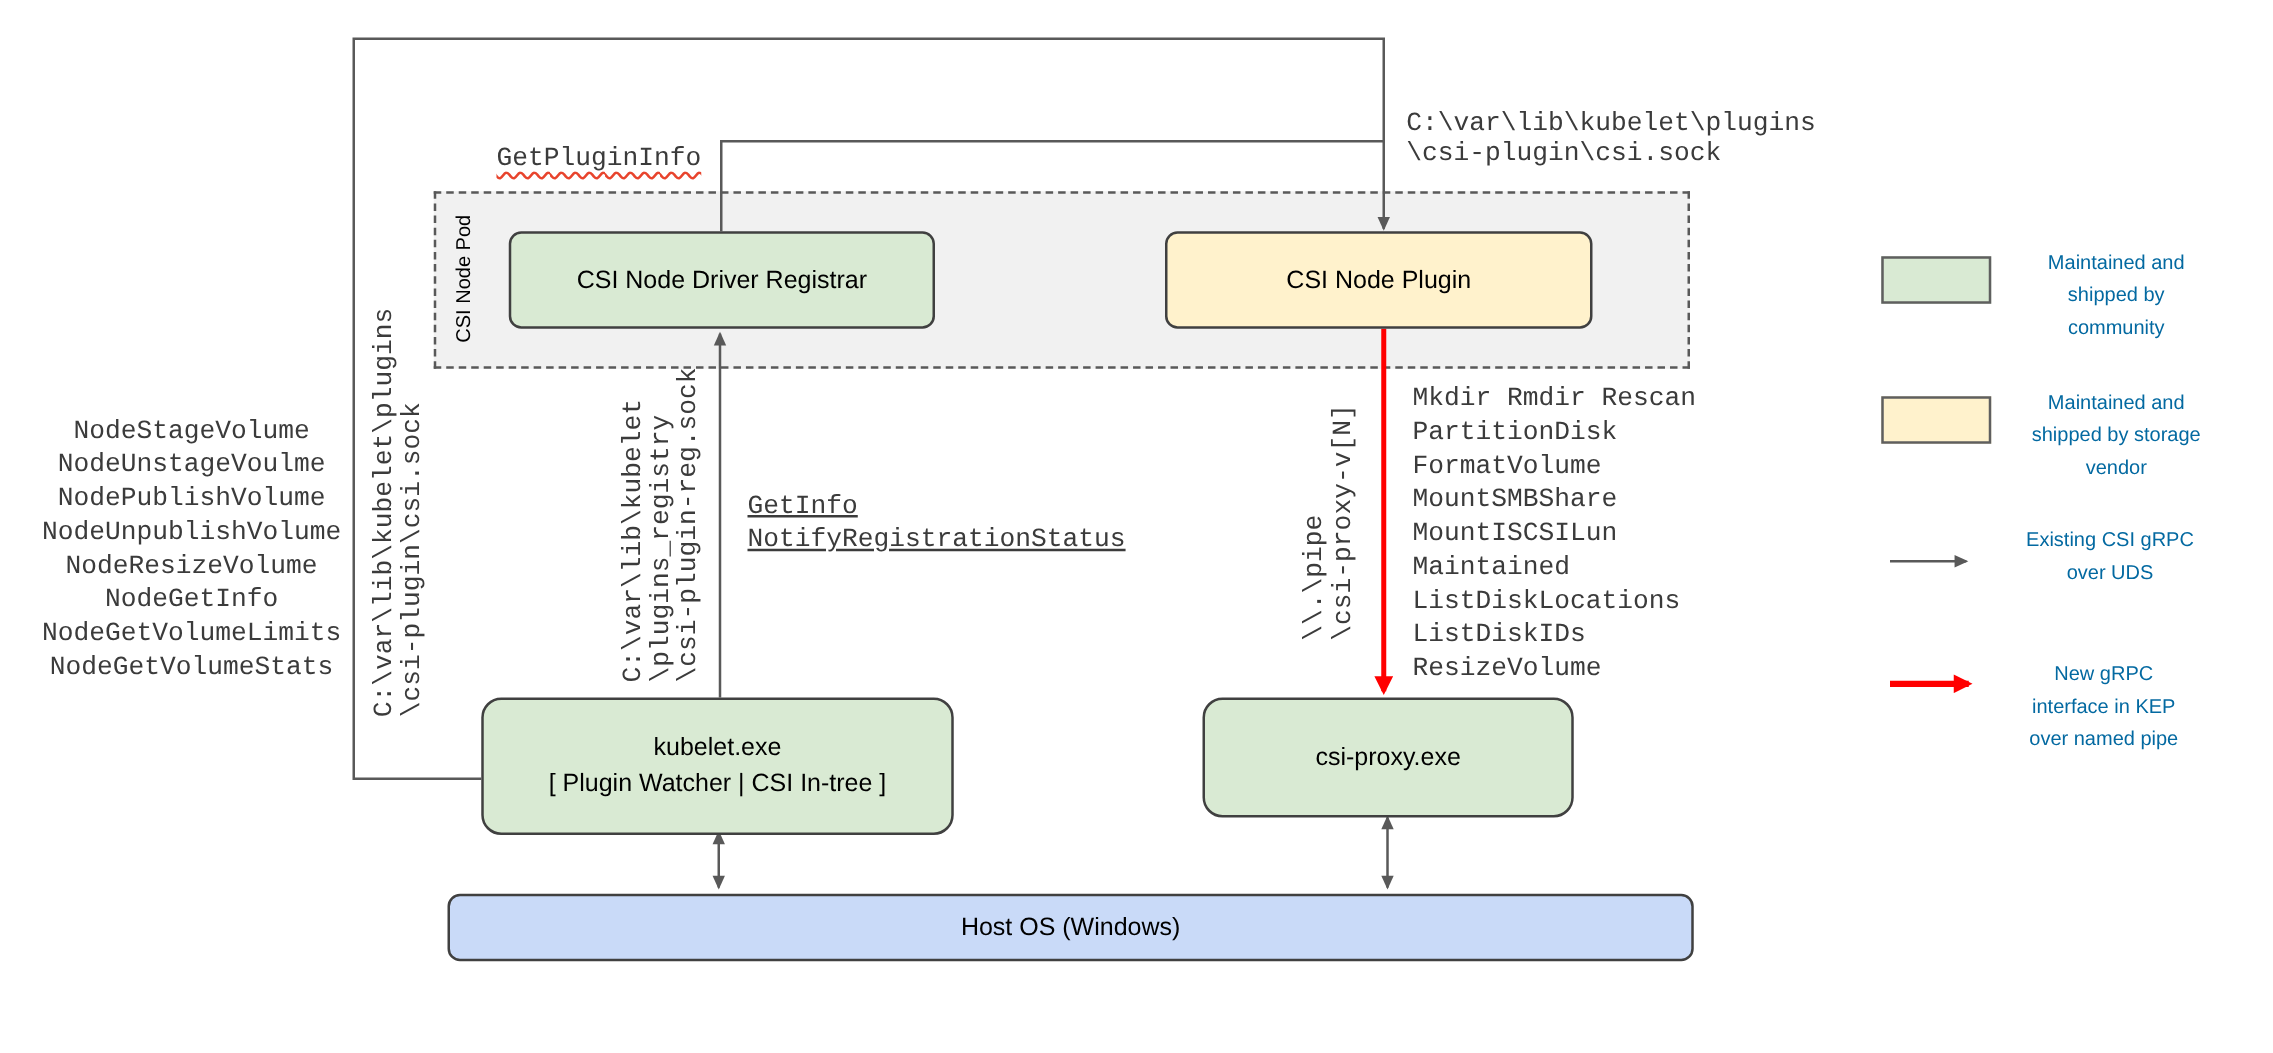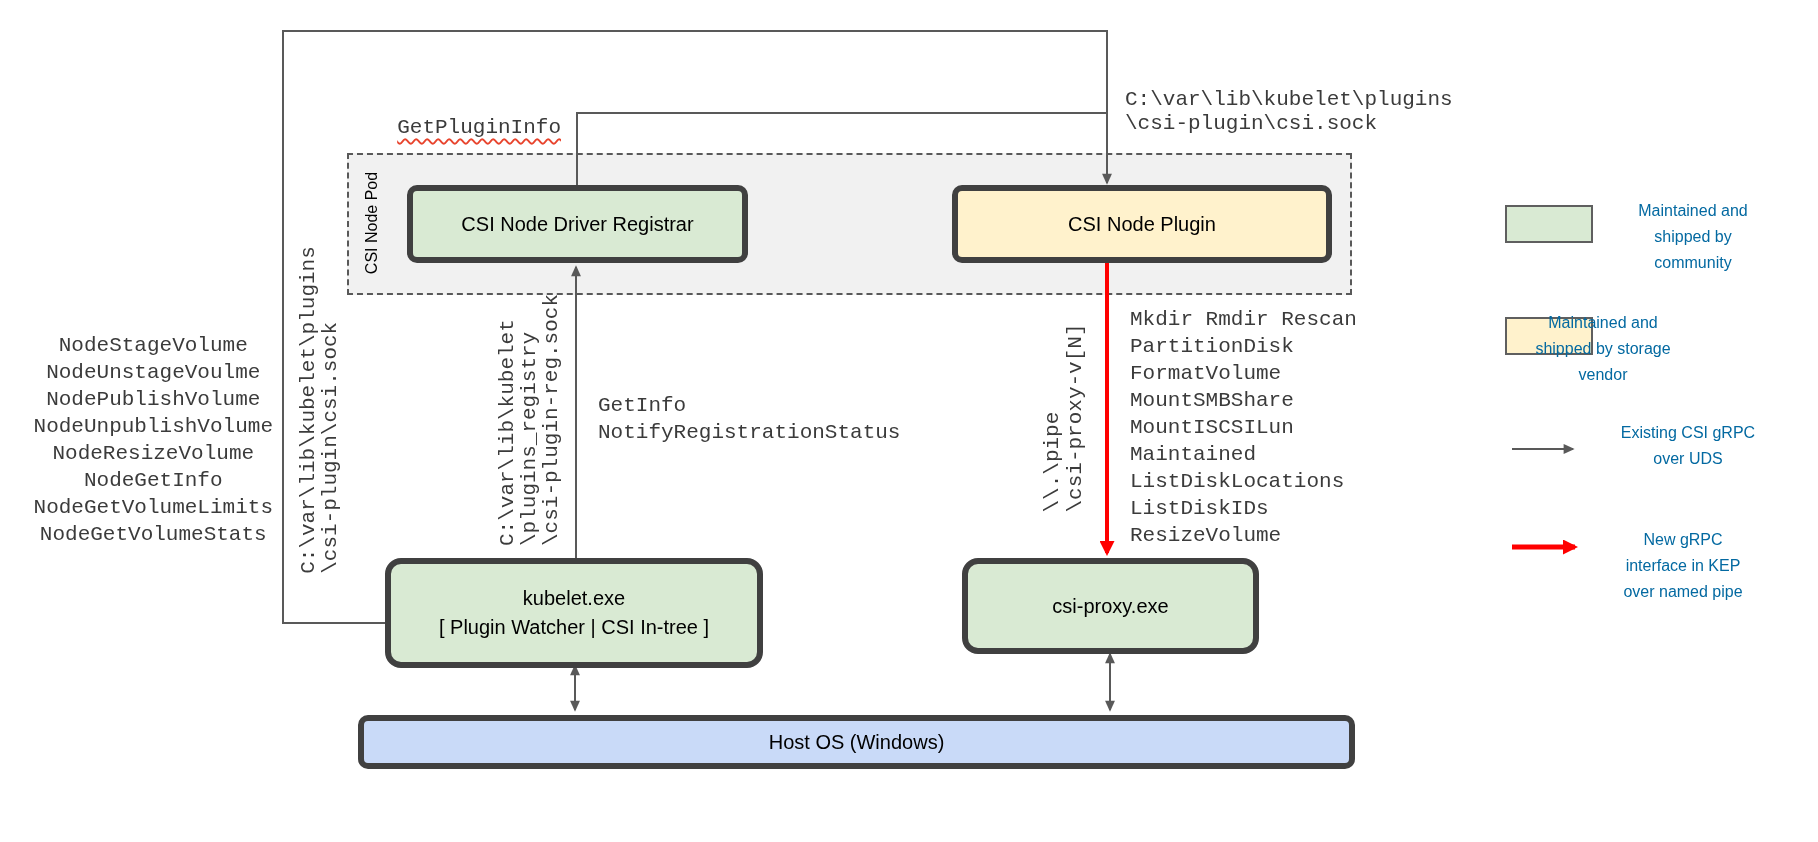--- a/index.html
+++ b/index.html
@@ -1,33 +1,33 @@
 <!DOCTYPE html>
 <html><head>
 <meta charset="utf-8">
 <style>
   html,body{margin:0;padding:0;background:#ffffff;}
   #canvas{position:relative;width:1818px;height:842px;background:#ffffff;overflow:hidden;
           font-family:"Liberation Sans","DejaVu Sans",sans-serif;color:#000;}
   .abs{position:absolute;}
   
   .node-box{position:absolute;display:flex;flex-direction:column;align-items:center;justify-content:center;
-            border:6px solid #404040;box-sizing:border-box;font-size:20px;text-align:center;color:#000;}
+            border:2px solid #404040;box-sizing:border-box;font-size:20px;text-align:center;color:#000;}
   .green{background:#d9ead3;}
   .yellow{background:#fff2cc;}
   .blue{background:#c9daf8;}
   .pod{background:#f1f1f1;border:2px dashed #595959;}
   .r10{border-radius:10px;}
   .r16{border-radius:16px;}
   
   .mono{font-family:"Liberation Mono","DejaVu Sans Mono",monospace;font-size:21px;color:#3b3b3b;}
   .mono-list div{line-height:27px;white-space:pre;}
   .alignR{text-align:center;}
   .lh24 div{line-height:24px;}
-  .lh27 div{line-height:27px;}
+  .lh27 div{line-height:27px;text-decoration:underline;}
   
   .vtext{position:absolute;transform:translate(-50%,-50%) rotate(-90deg);text-align:left;}
   .vtext div{line-height:22px;white-space:pre;}
   .vtext.pipe div{line-height:23px;}
   .squiggle{text-decoration:underline;text-decoration-style:wavy;text-decoration-color:#e8442d;
             text-decoration-thickness:2px;text-underline-offset:5px;}
   
   .swatch{position:absolute;width:88px;height:38px;border:2px solid #5f5f5f;box-sizing:border-box;}
   .legend-text{position:absolute;font-size:16px;line-height:26px;color:#0369a1;text-align:center;}
   svg.overlay{position:absolute;left:0;top:0;pointer-events:none;}
@@ -59,21 +59,21 @@
   </svg>
 
   <div class="vtext" style="left:372px;top:223px;font-size:16px;color:#000;">
     <div>CSI Node Pod</div>
   </div>
 
   <div class="node-box green r10" style="left:407px;top:185px;width:341px;height:78px;">
     <span>CSI Node Driver Registrar</span>
   </div>
 
-  <div class="node-box yellow r10" style="left:952px;top:185px;width:380px;height:78px;">
+  <div class="node-box yellow r10" style="left:932px;top:185px;width:342px;height:78px;">
     <span>CSI Node Plugin</span>
   </div>
 
   <div class="node-box green r16" style="left:385px;top:558px;width:378px;height:110px;line-height:29px;">
     <span>kubelet.exe</span>
     <span>[ Plugin Watcher | CSI In-tree ]</span>
   </div>
 
   <div class="node-box green r16" style="left:962px;top:558px;width:297px;height:96px;">
     <span>csi-proxy.exe</span>
@@ -131,19 +131,19 @@
 
   <div class="vtext mono pipe" style="left:1064px;top:418px;">
       <div>\\.\pipe</div>
       <div>\csi-proxy-v[N]</div>
     </div>
 
   <div class="swatch" style="left:1505px;top:205px;background:#d9ead3;"></div>
   <div class="legend-text" style="left:1618px;top:198px;width:150px;">Maintained and shipped by community</div>
 
   <div class="swatch" style="left:1505px;top:317px;background:#fff2cc;"></div>
-  <div class="legend-text" style="left:1528px;top:310px;width:150px;">Maintained and shipped by storage vendor</div>
+  <div class="legend-text" style="left:1618px;top:310px;width:150px;">Maintained and shipped by storage vendor</div>
 
   <div class="legend-text" style="left:1618px;top:420px;width:140px;">Existing CSI gRPC over UDS</div>
 
   <div class="legend-text" style="left:1618px;top:527px;width:130px;">New gRPC interface in KEP over named pipe</div>
 
 </div>
 
 </body></html>

